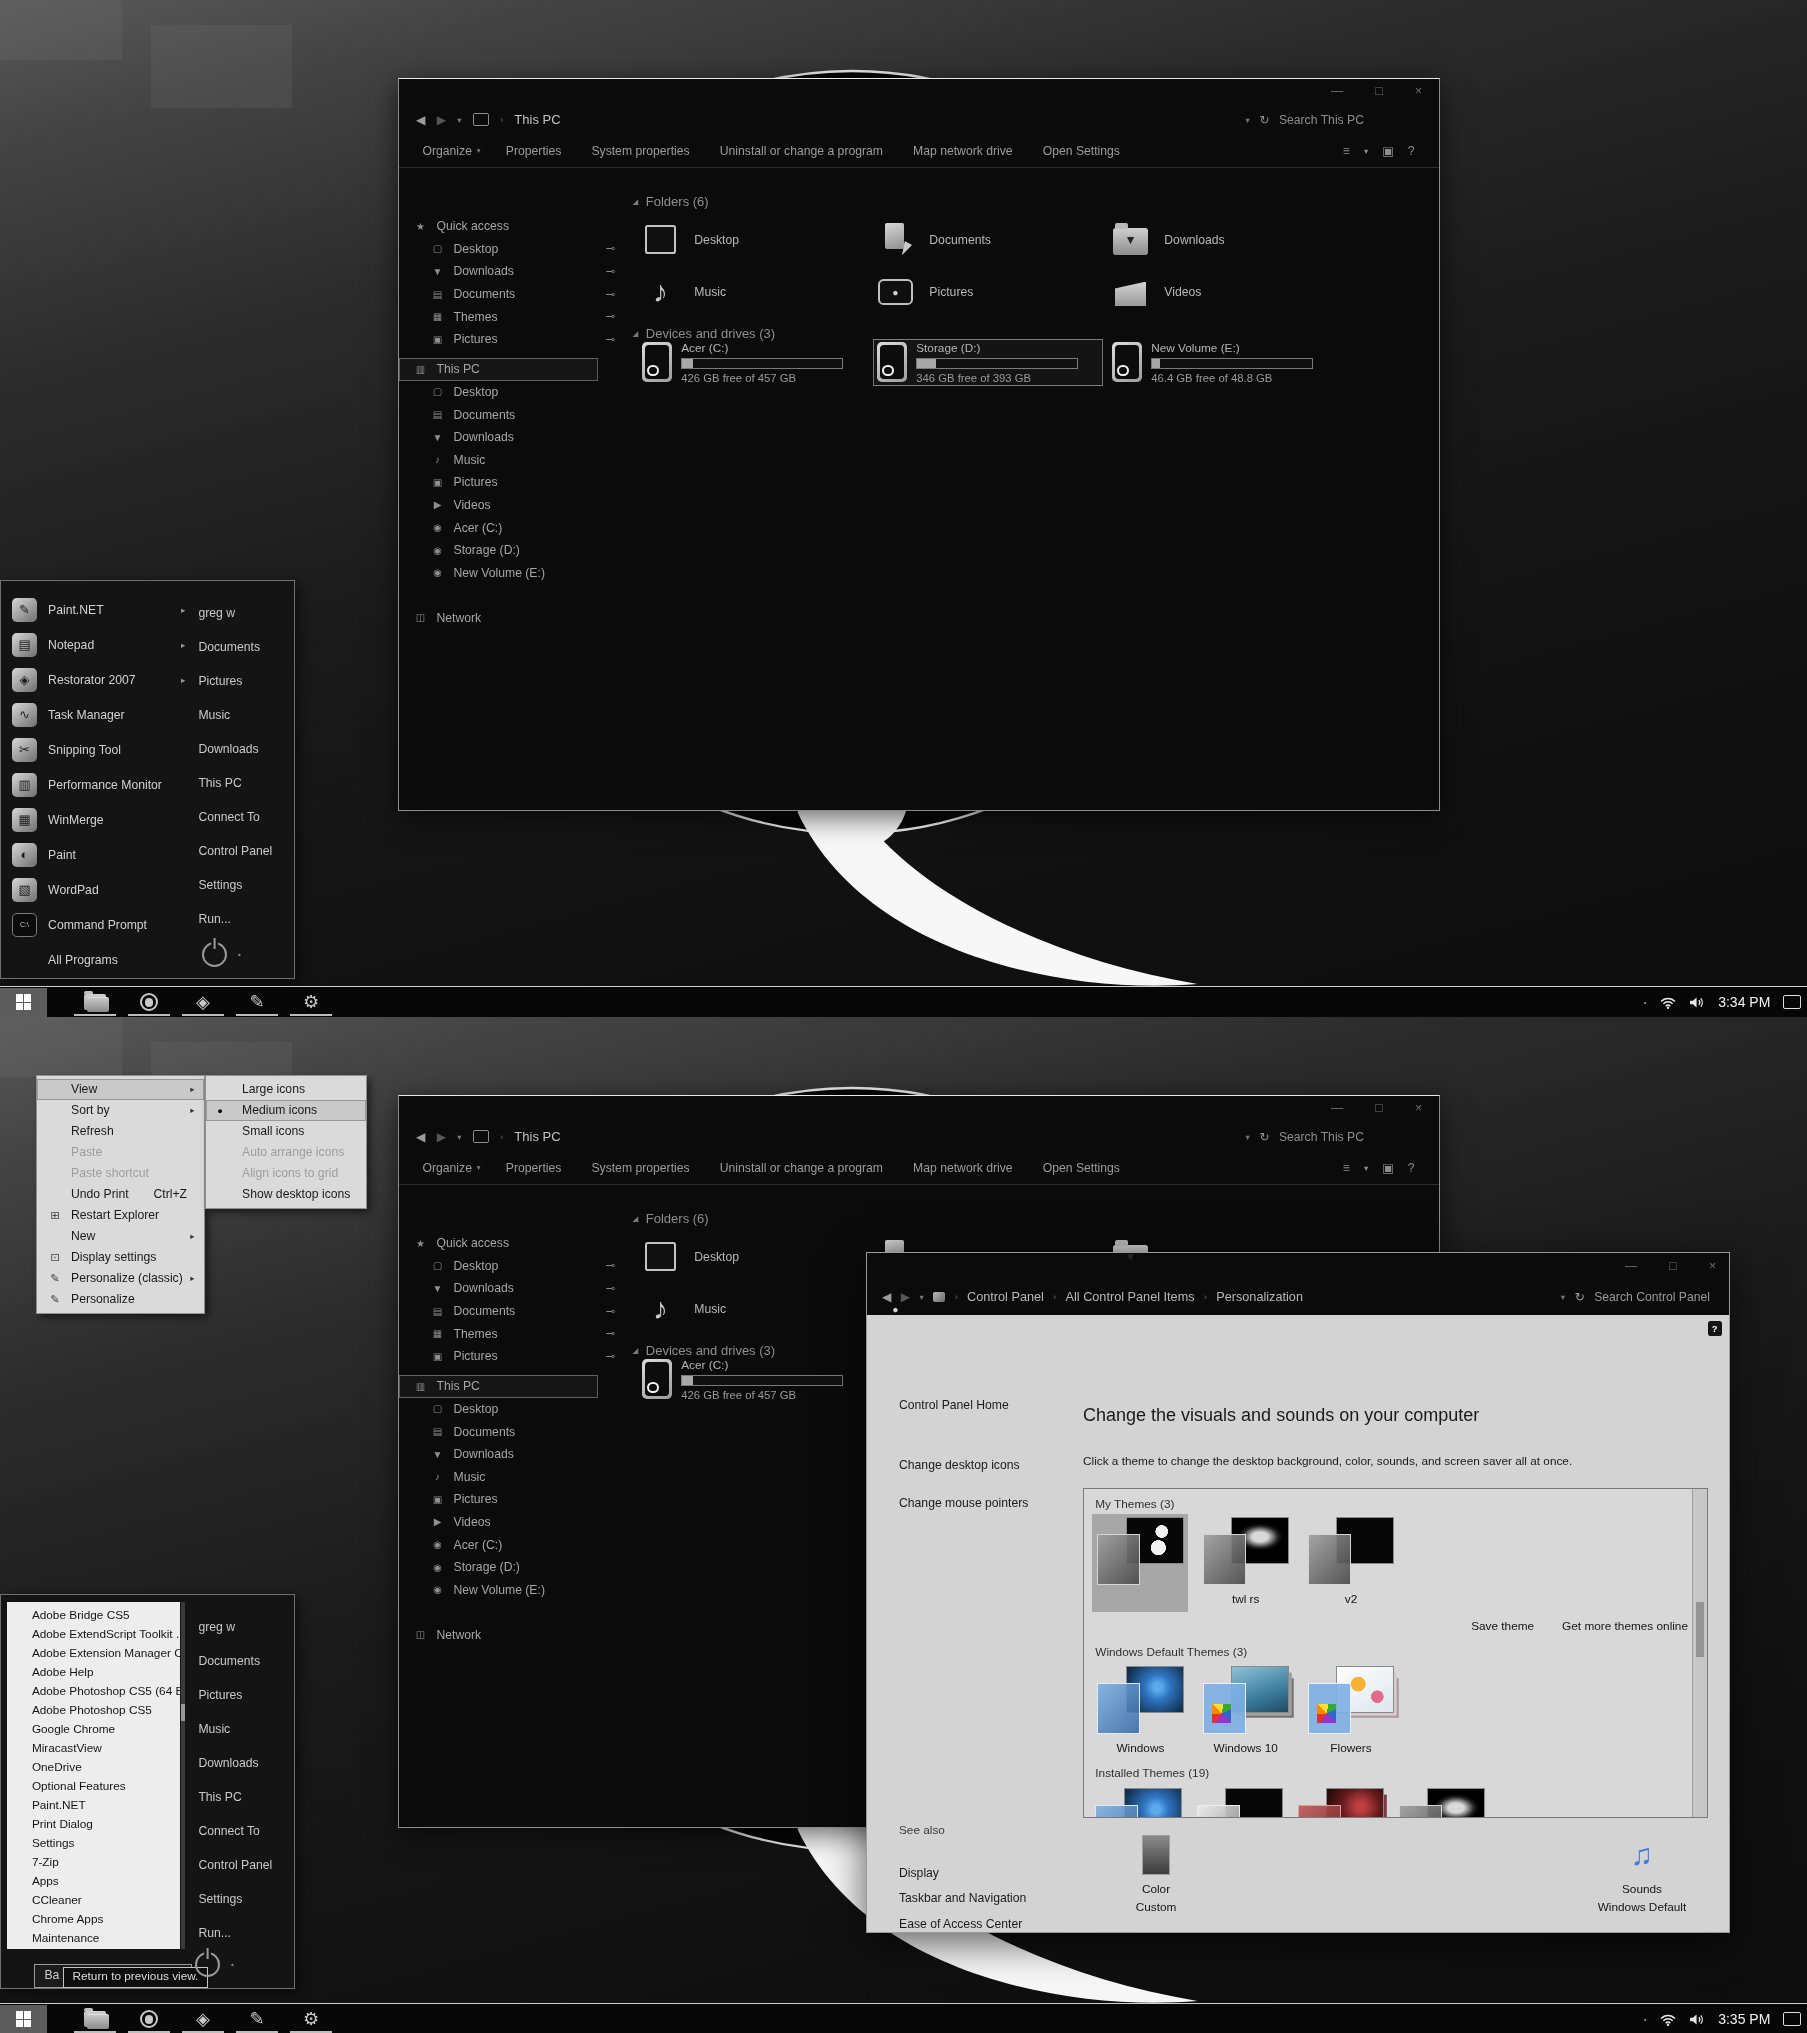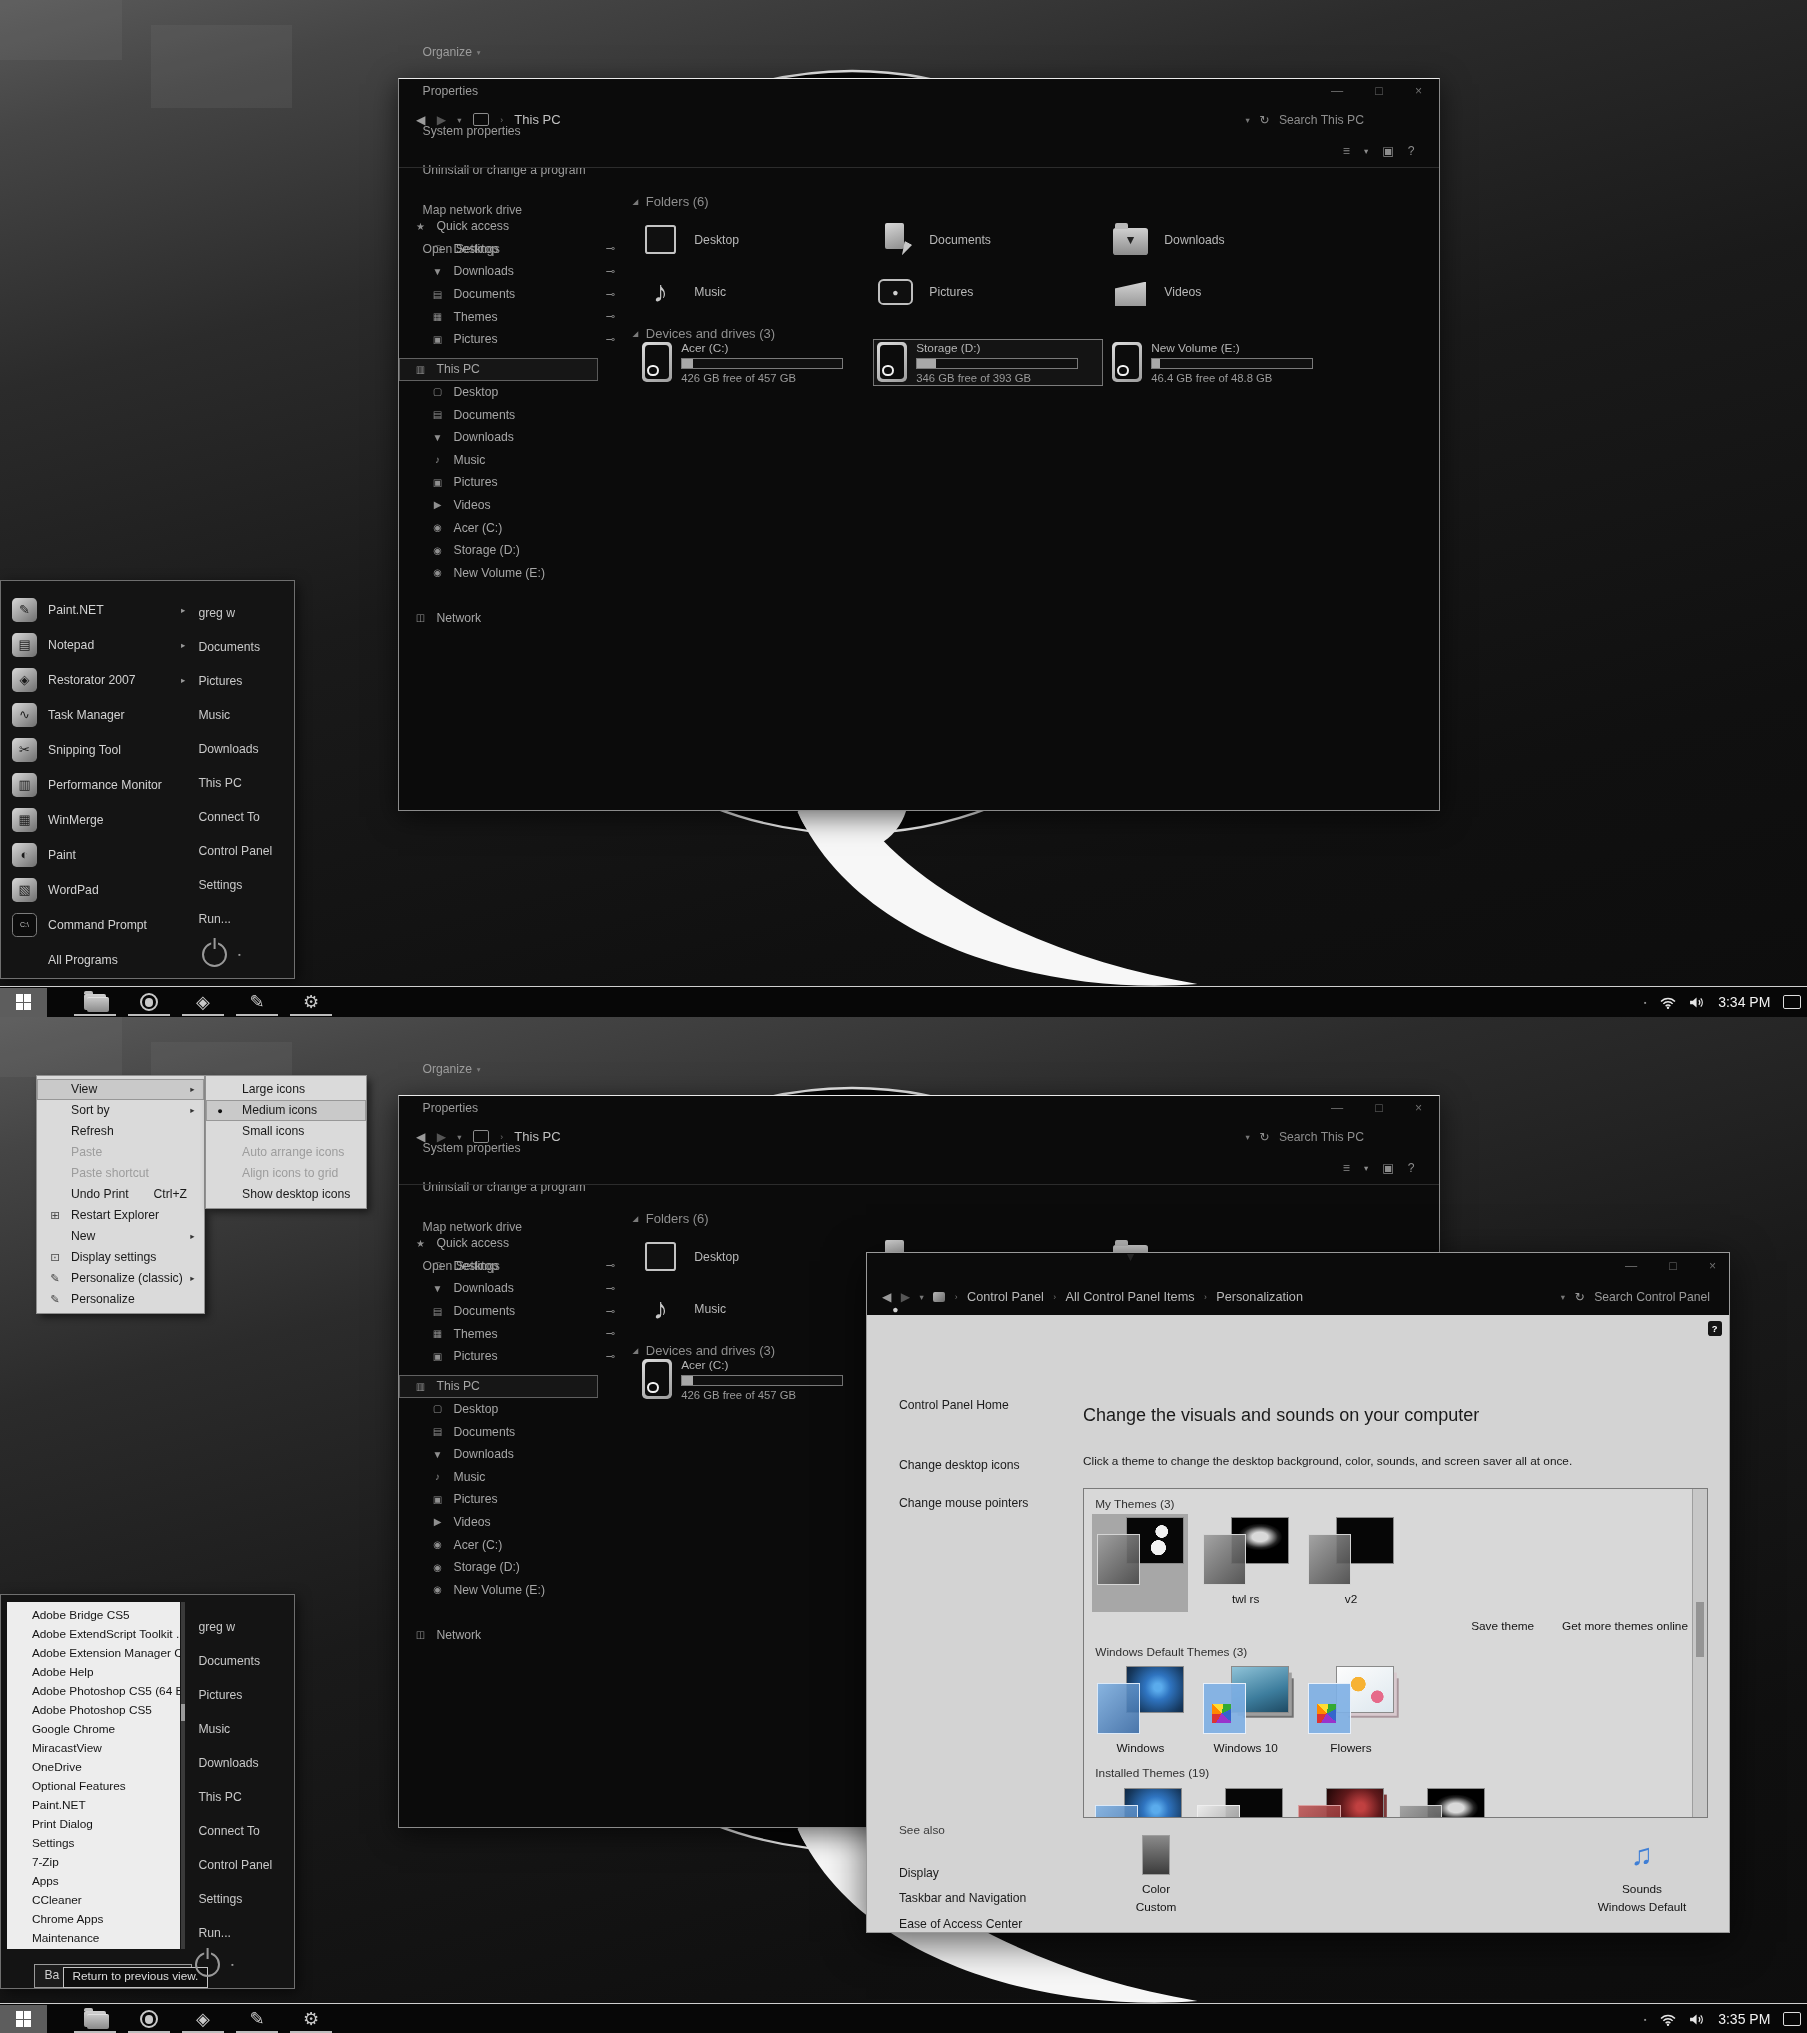--- a/index.html
+++ b/index.html
@@ -20,21 +20,21 @@
        border:0.9px solid #8b8b8b;border-top-color:#e9e9e9;box-sizing:border-box;
        box-shadow:0 5.6px 26px rgba(0,0,0,.6);}
   .win.s1{top:78px}.win.s2{top:1095px}
   .navrow{position:absolute;top:24.5px;left:0;right:0;height:32px;display:flex;align-items:center;padding-left:17px;gap:11.3px;font-size:12.2px;color:#8d8d8d;}
   .nav-back{color:#9b9b9b;font-size:12.2px}.nav-fwd{color:#555;font-size:12.2px}
   .nav-caret{font-size:8.5px;color:#777}
   .pcico{width:14px;height:10.4px;border:1.9px solid #8d8d8d;border-radius:1.9px;display:inline-block}
   .crumb{color:#c2c2c2;font-size:13px}
   .searchbox{position:absolute;right:75px;display:flex;gap:9.4px;align-items:center;color:#8d8d8d;}
   .toolbar{position:absolute;top:56px;left:0;right:0;height:31px;display:flex;align-items:center;padding-left:23.5px;}
-  .tbitems{display:flex;gap:25.4px;font-size:12.2px;color:#9c9c9c;flex-direction:column;}
+  .tbitems{display:flex;gap:25.4px;font-size:12.2px;color:#9c9c9c;}
   .tbitem{display:flex;gap:4.7px;align-items:center}
   .tbarrow{font-size:7.5px;color:#7d7d7d}
   .tbright{position:absolute;right:24.5px;display:flex;gap:14px;align-items:center;color:#8d8d8d;font-size:12.2px;}
   .hline{position:absolute;top:88px;left:0;right:0;border-top:0.9px solid #2c2c2c;}
   .side{position:absolute;left:0;top:89px;width:226px;bottom:0;padding-top:47px;box-sizing:border-box;font-size:12.2px;color:#a6a6a6;}
   .srow{display:flex;align-items:center;height:22.6px;padding-left:13px;position:relative;width:186px;}
   .srow.child{padding-left:30px}
   .srow.gap{margin-top:7.5px}
   .srow.gap2{margin-top:22.6px}
   .srow.selected{background:#161616;box-shadow:inset 0 0 0 0.9px #616161;}

